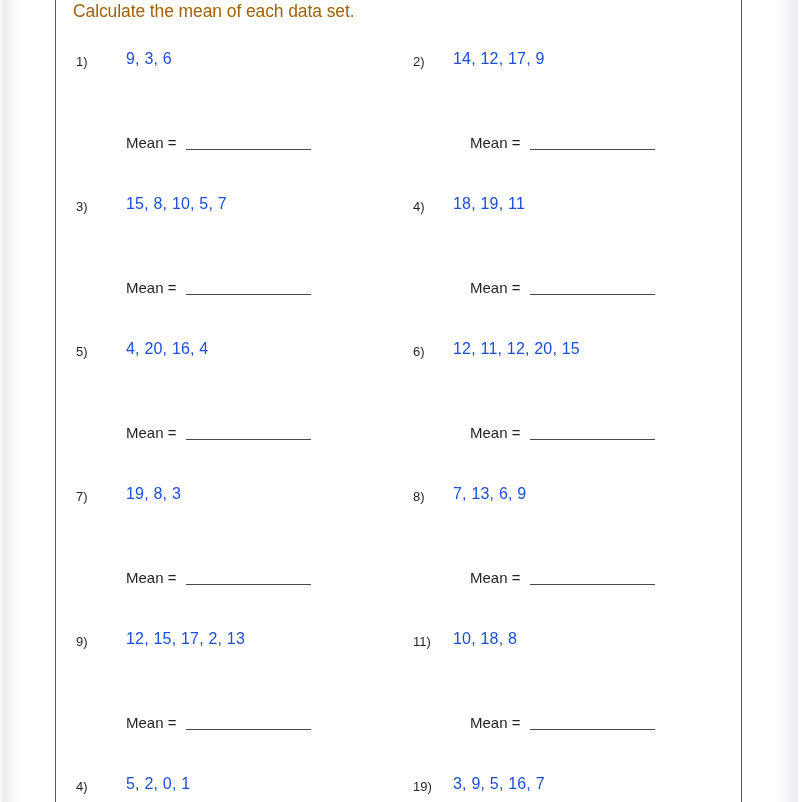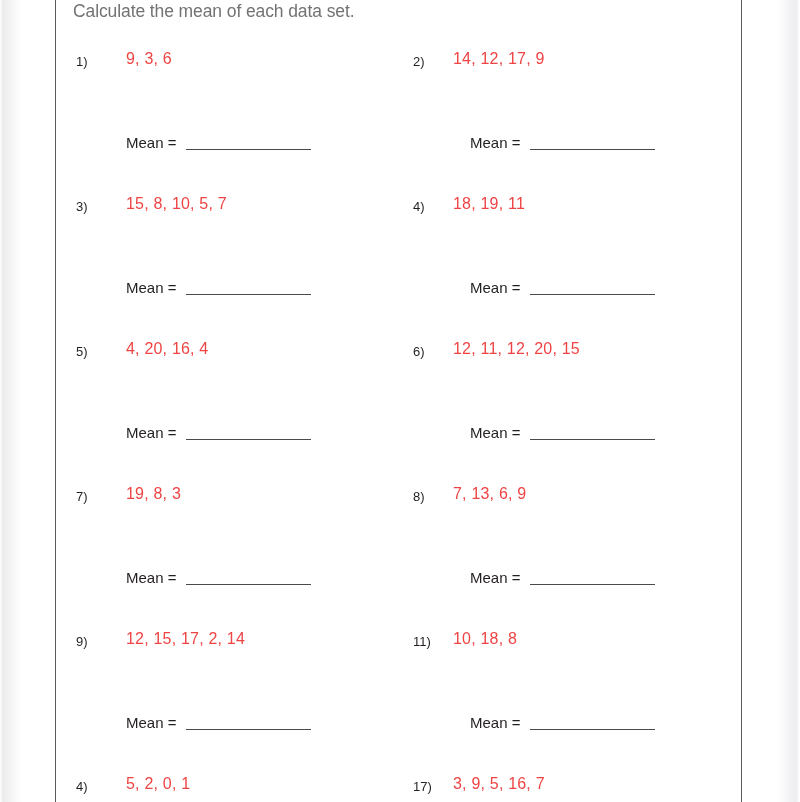--- a/index.html
+++ b/index.html
@@ -68,21 +68,21 @@
     top: 0;
     width: 685px;
     height: 802px;
   }
 
   #worksheet-title {
     position: absolute;
     left: 17px;
     top: 1px;
     font-size: 17.5px;
-    color: #737373;
+    color: #a16207;
     letter-spacing: -0.1px;
     white-space: nowrap;
   }
 
   
   .prob-row {
     position: absolute;
     left: 0;
     width: 685px;
     height: 145px;
@@ -104,21 +104,21 @@
     color: #231f20;
     white-space: nowrap;
   }
   .problem.col-left  .prob-num { left: 20px; }
   .problem.col-right .prob-num { left: 13px; }
 
   .prob-data {
     position: absolute;
     top: 30px;
     font-size: 16px;
-    color: #ef4444;
+    color: #1d4ed8;
     white-space: nowrap;
     letter-spacing: 0.2px;
   }
   .problem.col-left  .prob-data { left: 70px; }
   .problem.col-right .prob-data { left: 53px; }
 
   .mean-wrap {
     position: absolute;
     top: 115px;
     display: flex;
@@ -228,21 +228,21 @@
         <div class="mean-wrap">
           <span class="mean-label">Mean  =</span>
           <span class="mean-blank"></span>
         </div>
       </div>
     </div>
 
     <div class="prob-row" style="top:600px;">
       <div class="problem col-left">
         <span class="prob-num">9)</span>
-        <span class="prob-data">12,   15,   17,   2,   14</span>
+        <span class="prob-data">12,   15,   17,   2,   13</span>
         <div class="mean-wrap">
           <span class="mean-label">Mean  =</span>
           <span class="mean-blank"></span>
         </div>
       </div>
       <div class="problem col-right">
         <span class="prob-num">11)</span>
         <span class="prob-data">10,   18,   8</span>
         <div class="mean-wrap">
           <span class="mean-label">Mean  =</span>
@@ -251,20 +251,20 @@
       </div>
     </div>
 
     <div class="prob-row" style="top:745px;">
       <div class="problem col-left">
         <span class="prob-num">4)</span>
         <span class="prob-data">5,   2,   0,   1</span>
 
       </div>
       <div class="problem col-right">
-        <span class="prob-num">17)</span>
+        <span class="prob-num">19)</span>
         <span class="prob-data">3,   9,   5,   16,   7</span>
 
       </div>
     </div>
 
   </div>
 </div>
 
 </body></html>

